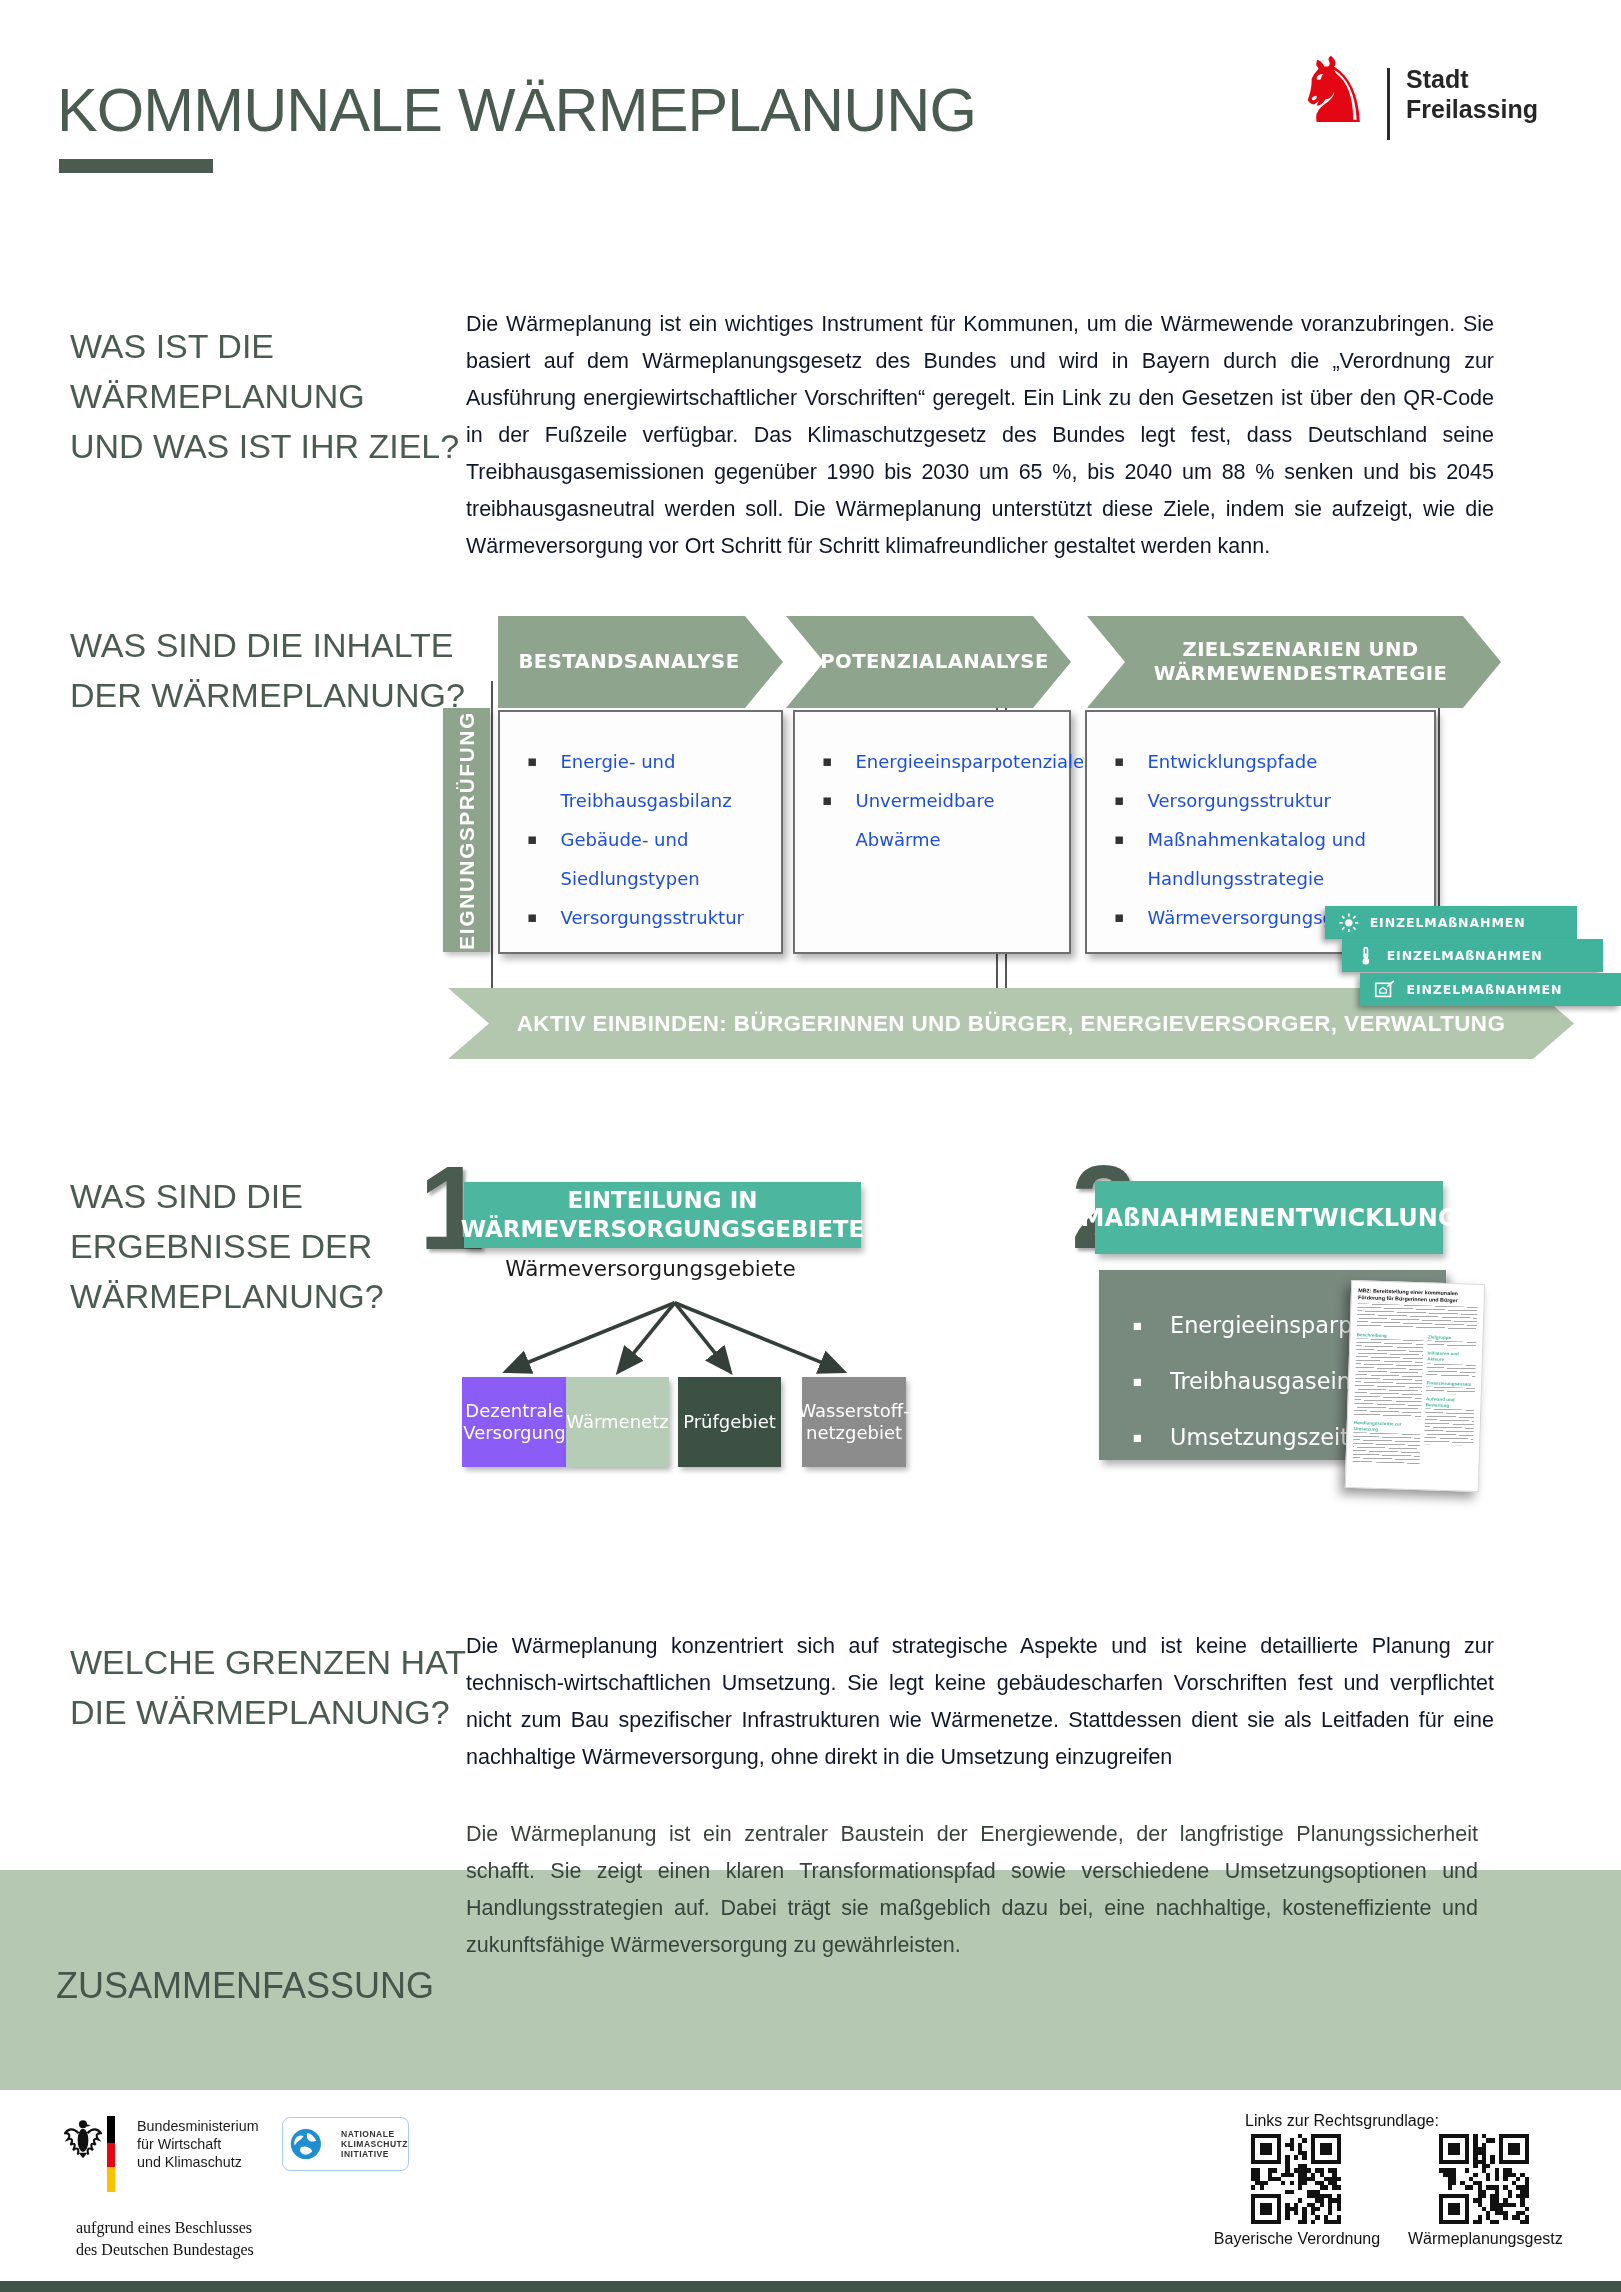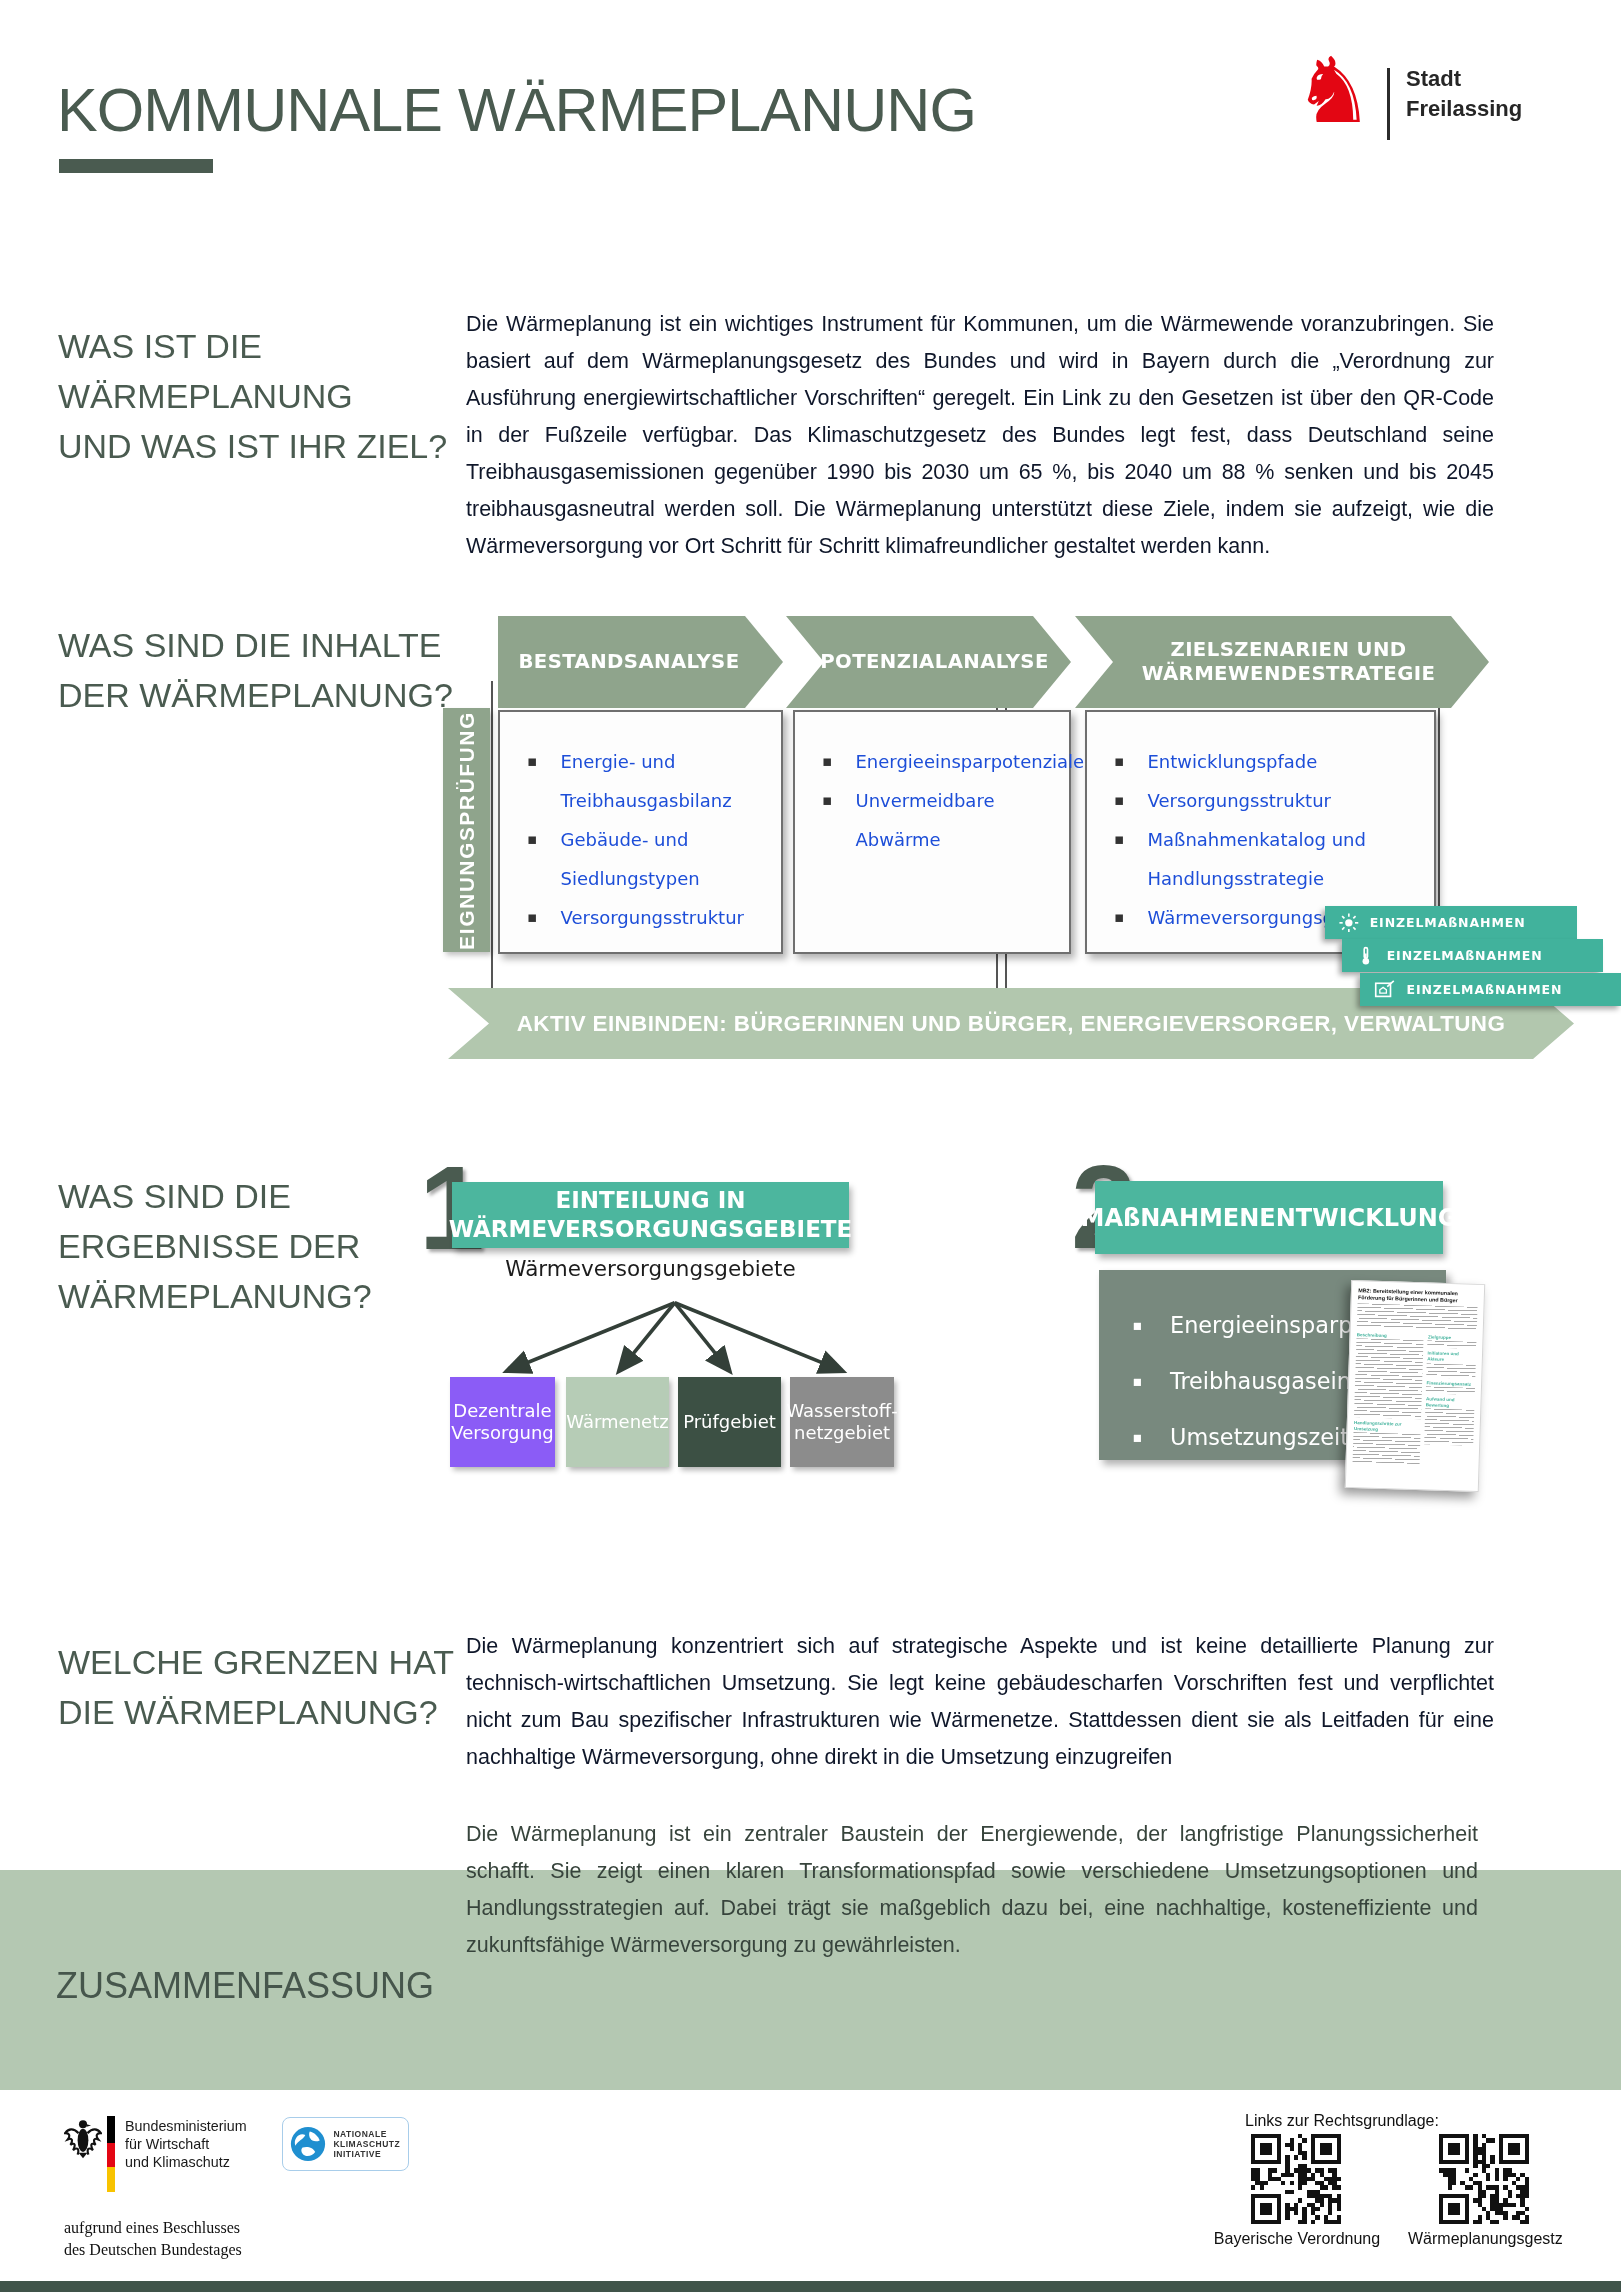--- a/index.html
+++ b/index.html
@@ -1,26 +1,26 @@
 <!DOCTYPE html>
 <html style="font-size:14.3px"><head>
 <meta charset="utf-8">
 <style>
   html,body{margin:0;padding:0;background:#e8e8e8;}
   #page{position:relative;width:1622px;height:2293px;background:#ffffff;overflow:hidden;
         font-family:"Liberation Sans",sans-serif;color:#1f1f1f;}
   .abs{position:absolute;}
-  .pre{white-space:pre-line;}
+  .pre{white-space:pre-line;margin-left:12px;}
 
   
   .page-title{left:57px;top:75px;font-size:61px;letter-spacing:-0.9px;color:#4a5b50;font-weight:400;text-align:center;}
   .title-underline{left:59px;top:159px;width:154px;height:14.3px;background:#4a5b50;}
   .horse{left:1293px;top:45px;font-size:91px;line-height:91px;color:#e30613;font-family:"DejaVu Sans",sans-serif;}
   .logo-divider{left:1387px;top:68px;width:2.7px;height:72px;background:#2b2b2b;}
-  .logo-text{left:1406px;top:64px;font-size:22px;font-weight:700;color:#262626;line-height:30px;}
+  .logo-text{left:1406px;top:64px;font-size:25px;font-weight:700;color:#262626;line-height:30px;}
 
   
   .qhead{font-size:34px;line-height:50px;color:#4a5b50;font-weight:400;}
 
   
   .bodytext{font-size:21.5px;line-height:37px;text-align:justify;color:#0f172a;}
 
   
   .vline{background:#555;width:1.8px;z-index:0;}
   .eignung{left:443px;top:708px;width:47px;height:244px;background:#8fa48c;display:flex;

